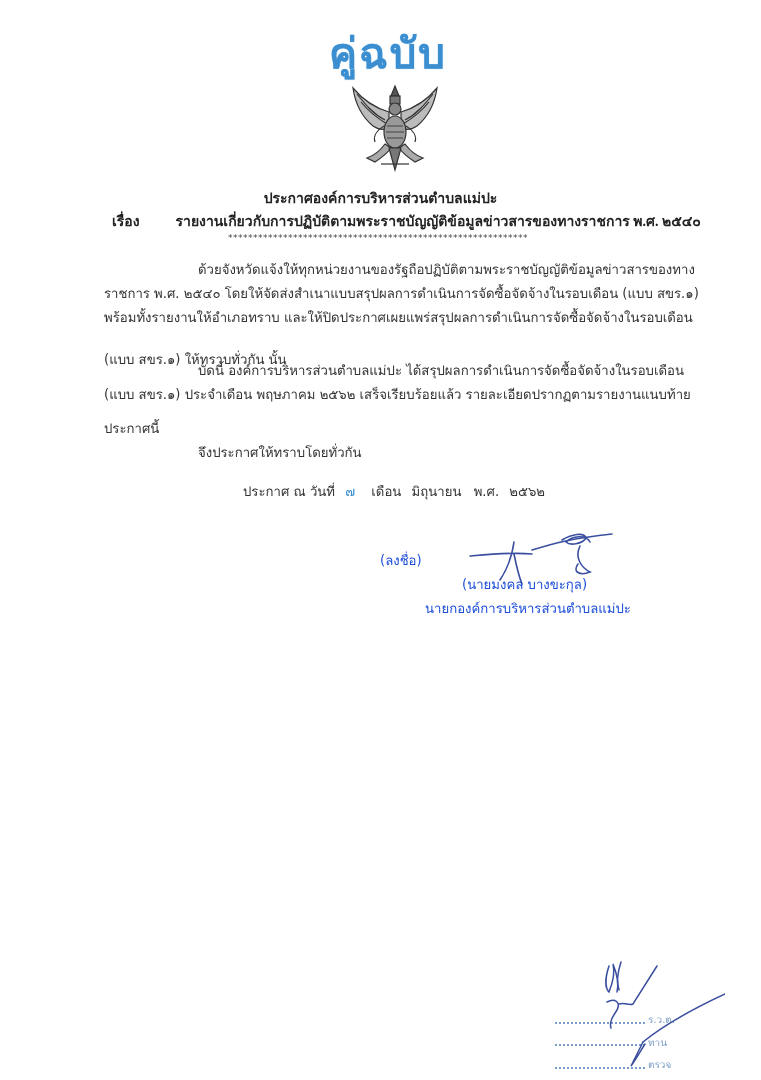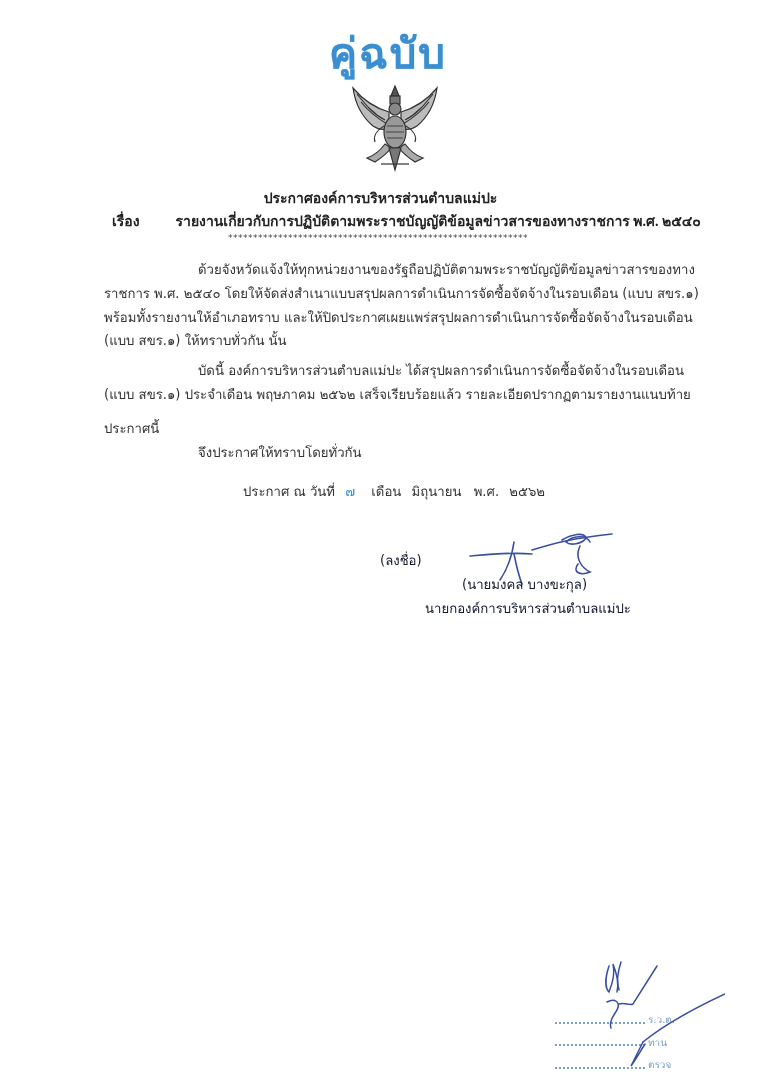--- a/index.html
+++ b/index.html
@@ -12,21 +12,21 @@
       left: 318px; top: 20px; width: 140px; text-align: center;
       font-size: 42px; font-weight: bold; color: #3b8fd0; letter-spacing: 2px;
       text-shadow: 0 0 1px #7ab8e6;
     }
     .garuda { left: 345px; top: 82px; width: 100px; height: 92px; }
     .heading { left: 0; width: 761px; text-align: center; font-size: 14px; font-weight: bold; color: #222; }
     .subject-row { left: 112px; top: 210px; font-size: 14px; font-weight: bold; color: #222; white-space: nowrap; font-family: Liberation Serif, serif; }
     .subject-row .lbl { display: inline-block; width: 60px; }
     .stars { left: 228px; top: 233px; font-size: 9px; color: #444; letter-spacing: 0.5px; white-space: nowrap; }
     .line { font-size: 13.2px; color: #333; white-space: nowrap; }
-    .signline { font-size: 13.2px; color: #0f172a; white-space: nowrap; }
+    .signline { font-size: 13.2px; color: #1d4ed8; white-space: nowrap; }
     .dots { border-bottom: 2px dotted #7a9cc8; height: 0; }
     .init-text { font-size: 10px; color: #7a9cc8; }
   </style>
 </head>
 <body>
 
 <div class="abs stamp">คู่ฉบับ</div>
 
 <div class="abs garuda">
   <svg width="100" height="92" viewBox="0 0 100 92">
@@ -60,21 +60,21 @@
 <div class="abs heading" style="top:187px;">ประกาศองค์การบริหารส่วนตำบลแม่ปะ</div>
 <div class="abs subject-row">
   <span class="lbl">เรื่อง</span>
   <span>รายงานเกี่ยวกับการปฏิบัติตามพระราชบัญญัติข้อมูลข่าวสารของทางราชการ พ.ศ. ๒๕๔๐</span>
 </div>
 <div class="abs stars">************************************************************</div>
 
 <div class="abs line" style="left:198px; top:259px;">ด้วยจังหวัดแจ้งให้ทุกหน่วยงานของรัฐถือปฏิบัติตามพระราชบัญญัติข้อมูลข่าวสารของทาง</div>
 <div class="abs line" style="left:104px; top:283px;">ราชการ พ.ศ. ๒๕๔๐ โดยให้จัดส่งสำเนาแบบสรุปผลการดำเนินการจัดซื้อจัดจ้างในรอบเดือน (แบบ สขร.๑)</div>
 <div class="abs line" style="left:104px; top:307px;">พร้อมทั้งรายงานให้อำเภอทราบ     และให้ปิดประกาศเผยแพร่สรุปผลการดำเนินการจัดซื้อจัดจ้างในรอบเดือน</div>
-<div class="abs line" style="left:104px; top:330px;">(แบบ สขร.๑) ให้ทราบทั่วกัน นั้น</div>
+<div class="abs line" style="left:104px; top:349px;">(แบบ สขร.๑) ให้ทราบทั่วกัน นั้น</div>
 
 <div class="abs line" style="left:198px; top:360px;">บัดนี้   องค์การบริหารส่วนตำบลแม่ปะ   ได้สรุปผลการดำเนินการจัดซื้อจัดจ้างในรอบเดือน</div>
 <div class="abs line" style="left:104px; top:384px;">(แบบ สขร.๑) ประจำเดือน  พฤษภาคม  ๒๕๖๒  เสร็จเรียบร้อยแล้ว รายละเอียดปรากฏตามรายงานแนบท้าย</div>
 <div class="abs line" style="left:104px; top:408px;margin-top:10px;">ประกาศนี้</div>
 
 <div class="abs line" style="left:198px; top:442px;text-align:center;">จึงประกาศให้ทราบโดยทั่วกัน</div>
 
 <div class="abs line" style="left:243px; top:481px;">
   <span>ประกาศ ณ วันที่</span>
   <span style="color:#3b8fd0; margin:0 12px 0 6px;">๗</span>

